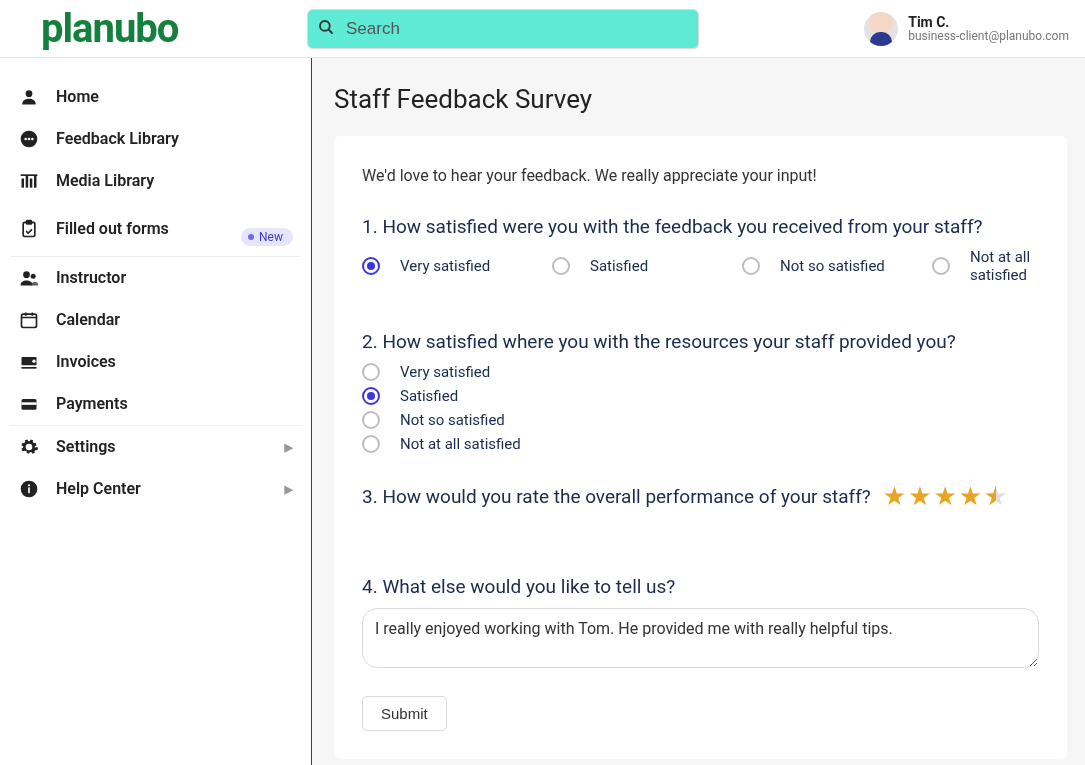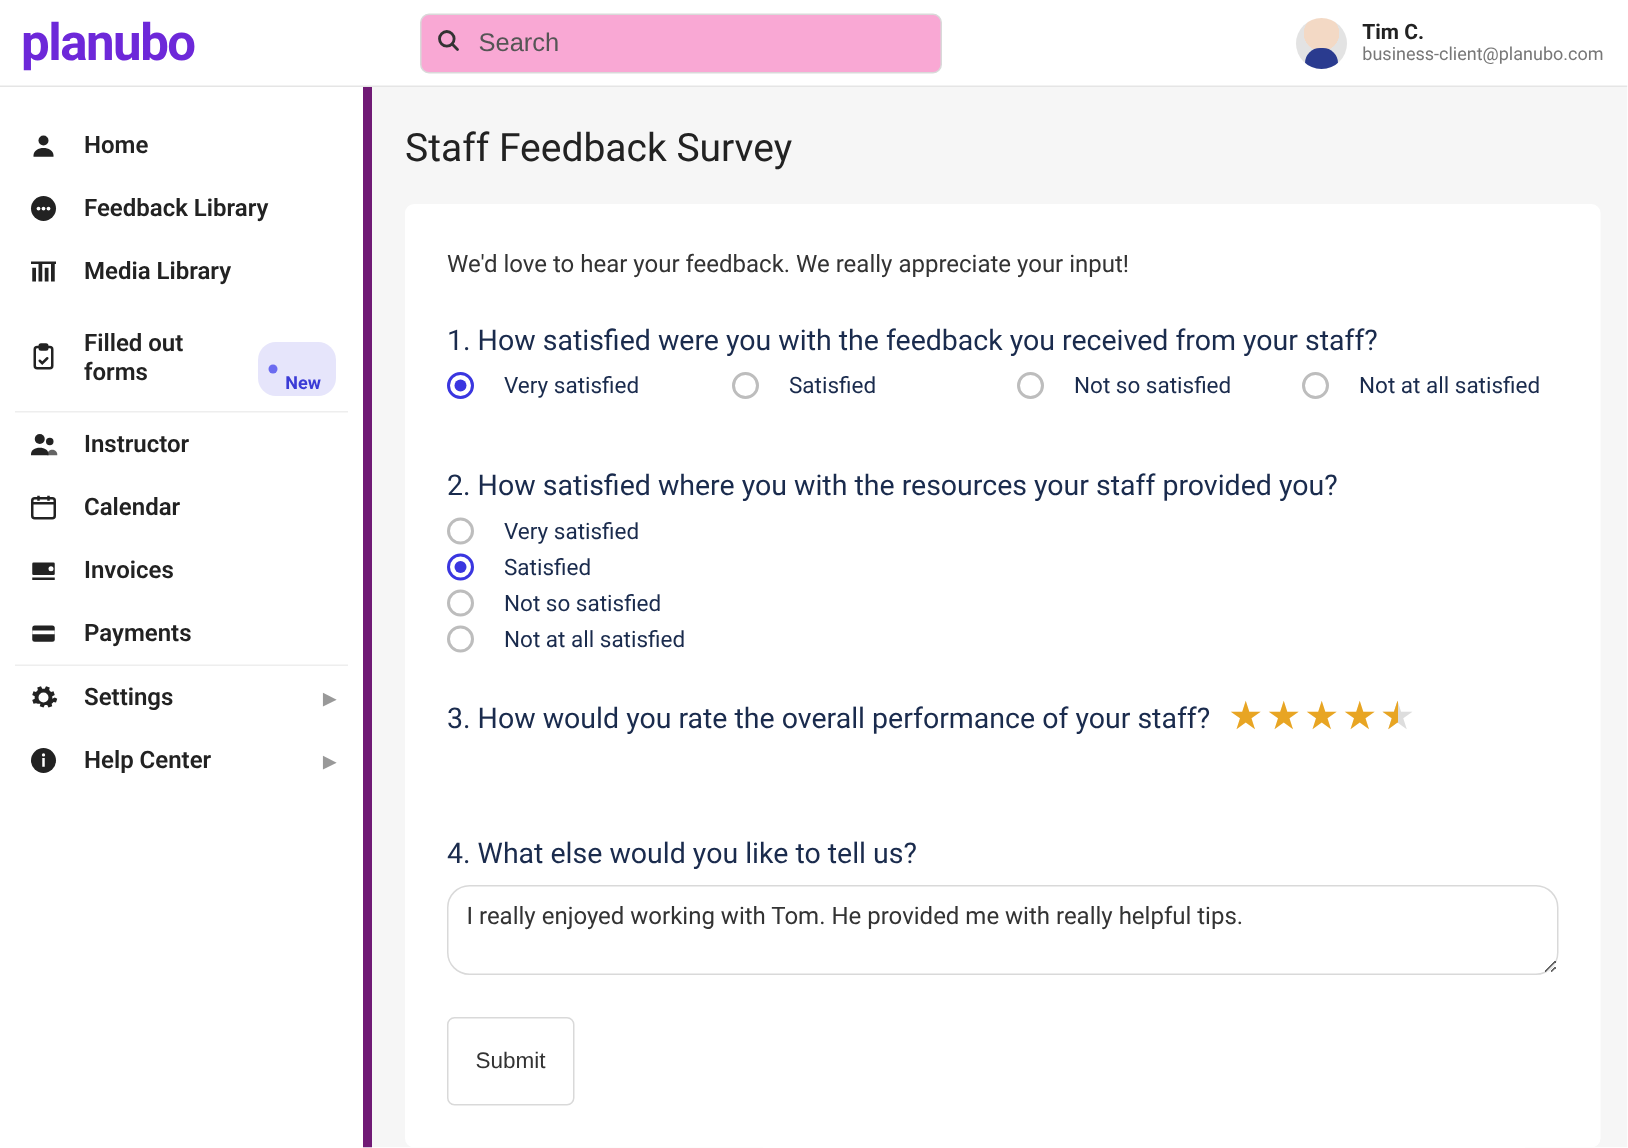--- a/index.html
+++ b/index.html
@@ -14,41 +14,42 @@
   }
   
   .header {
     display: flex;
     align-items: center;
     height: 58px;
     border-bottom: 1px solid #e5e5e5;
     padding: 0 16px 0 10px;
   }
   .logo {
-    font-size: 34px;
+    font-size: 40px;
     font-weight: 700;
-    color: #6d28d9;
+    color: #15803d;
     letter-spacing: -1px;
     padding-left: 4px;
     width: 270px;
+    margin-left: 27px;
   }
   .search-wrap {
     flex: 0 0 360px;
     position: relative;
   }
   .search {
-    width: 348px;
+    width: 392px;
     height: 40px;
     border: 1px solid #d9d9d9;
     border-radius: 6px;
     padding: 0 24px 0 38px;
     font-size: 17px;
     color: #444;
     outline: none;
-    background:#f9a8d4;
+    background:#5eead4;
   }
   .search::placeholder { color:#555; }
   .search-icon {
     position: absolute;
     left: 10px; top: 50%;
     transform: translateY(-50%);
     color: #333;
   }
   .user-block {
     margin-left: auto;
@@ -70,22 +71,22 @@
     height:16px;
     background:#2a3b8f;
     border-radius:10px 10px 0 0;
   }
   .user-text { line-height: 1.15; }
   .user-name { font-weight: 700; font-size: 14px; color:#222;}
   .user-email { font-size: 12px; color: #777; }
   
   .layout { display: flex; height: calc(765px - 58px); }
   .sidebar {
-    width: 248px;
-    border-right: 6px solid #701a75;
+    width: 312px;
+    border-right: 1px solid #701a75;
     padding: 18px 10px 0 10px;
     background:#fff;
   }
   .nav-item {
     display: flex;
     align-items: center;
     gap: 16px;
     padding: 10px 8px;
     font-size: 16px;
     font-weight: 600;
@@ -98,22 +99,22 @@
   .nav-icon {
     width: 22px; height: 22px;
     display:flex; align-items:center; justify-content:center;
     color:#222;
   }
   .nav-label { flex:1; line-height:1.2; }
   .badge-new {
     background:#e6e5fb;
     color:#3b3bd6;
     font-size:12px;
-    font-weight:700;
-    padding:20px 10px 2px 18px;
+    font-weight:400;
+    padding:2px 10px 2px 18px;
     border-radius:12px;
     position:relative;
     margin-top:16px;
   }
   .badge-new::before{
     content:"";
     position:absolute;
     left:7px; top:50%;
     transform:translateY(-50%);
     width:6px; height:6px;
@@ -217,21 +218,21 @@
     border:1px solid #d9d9d9;
     border-radius:15px;
     padding:10px 12px;
     font-size:16px;
     color:#333;
     font-family:inherit;
     resize: both;
   }
   .submit {
     margin-top:24px;
-    padding:20px 18px;
+    padding:8px 18px;
     font-size:15px;
     border:1px solid #d9d9d9;
     background:#fff;
     border-radius:5px;
     cursor:pointer;
     color:#333;
   }
   .sec-gap{ height:24px; }
 </style>
 </head>

